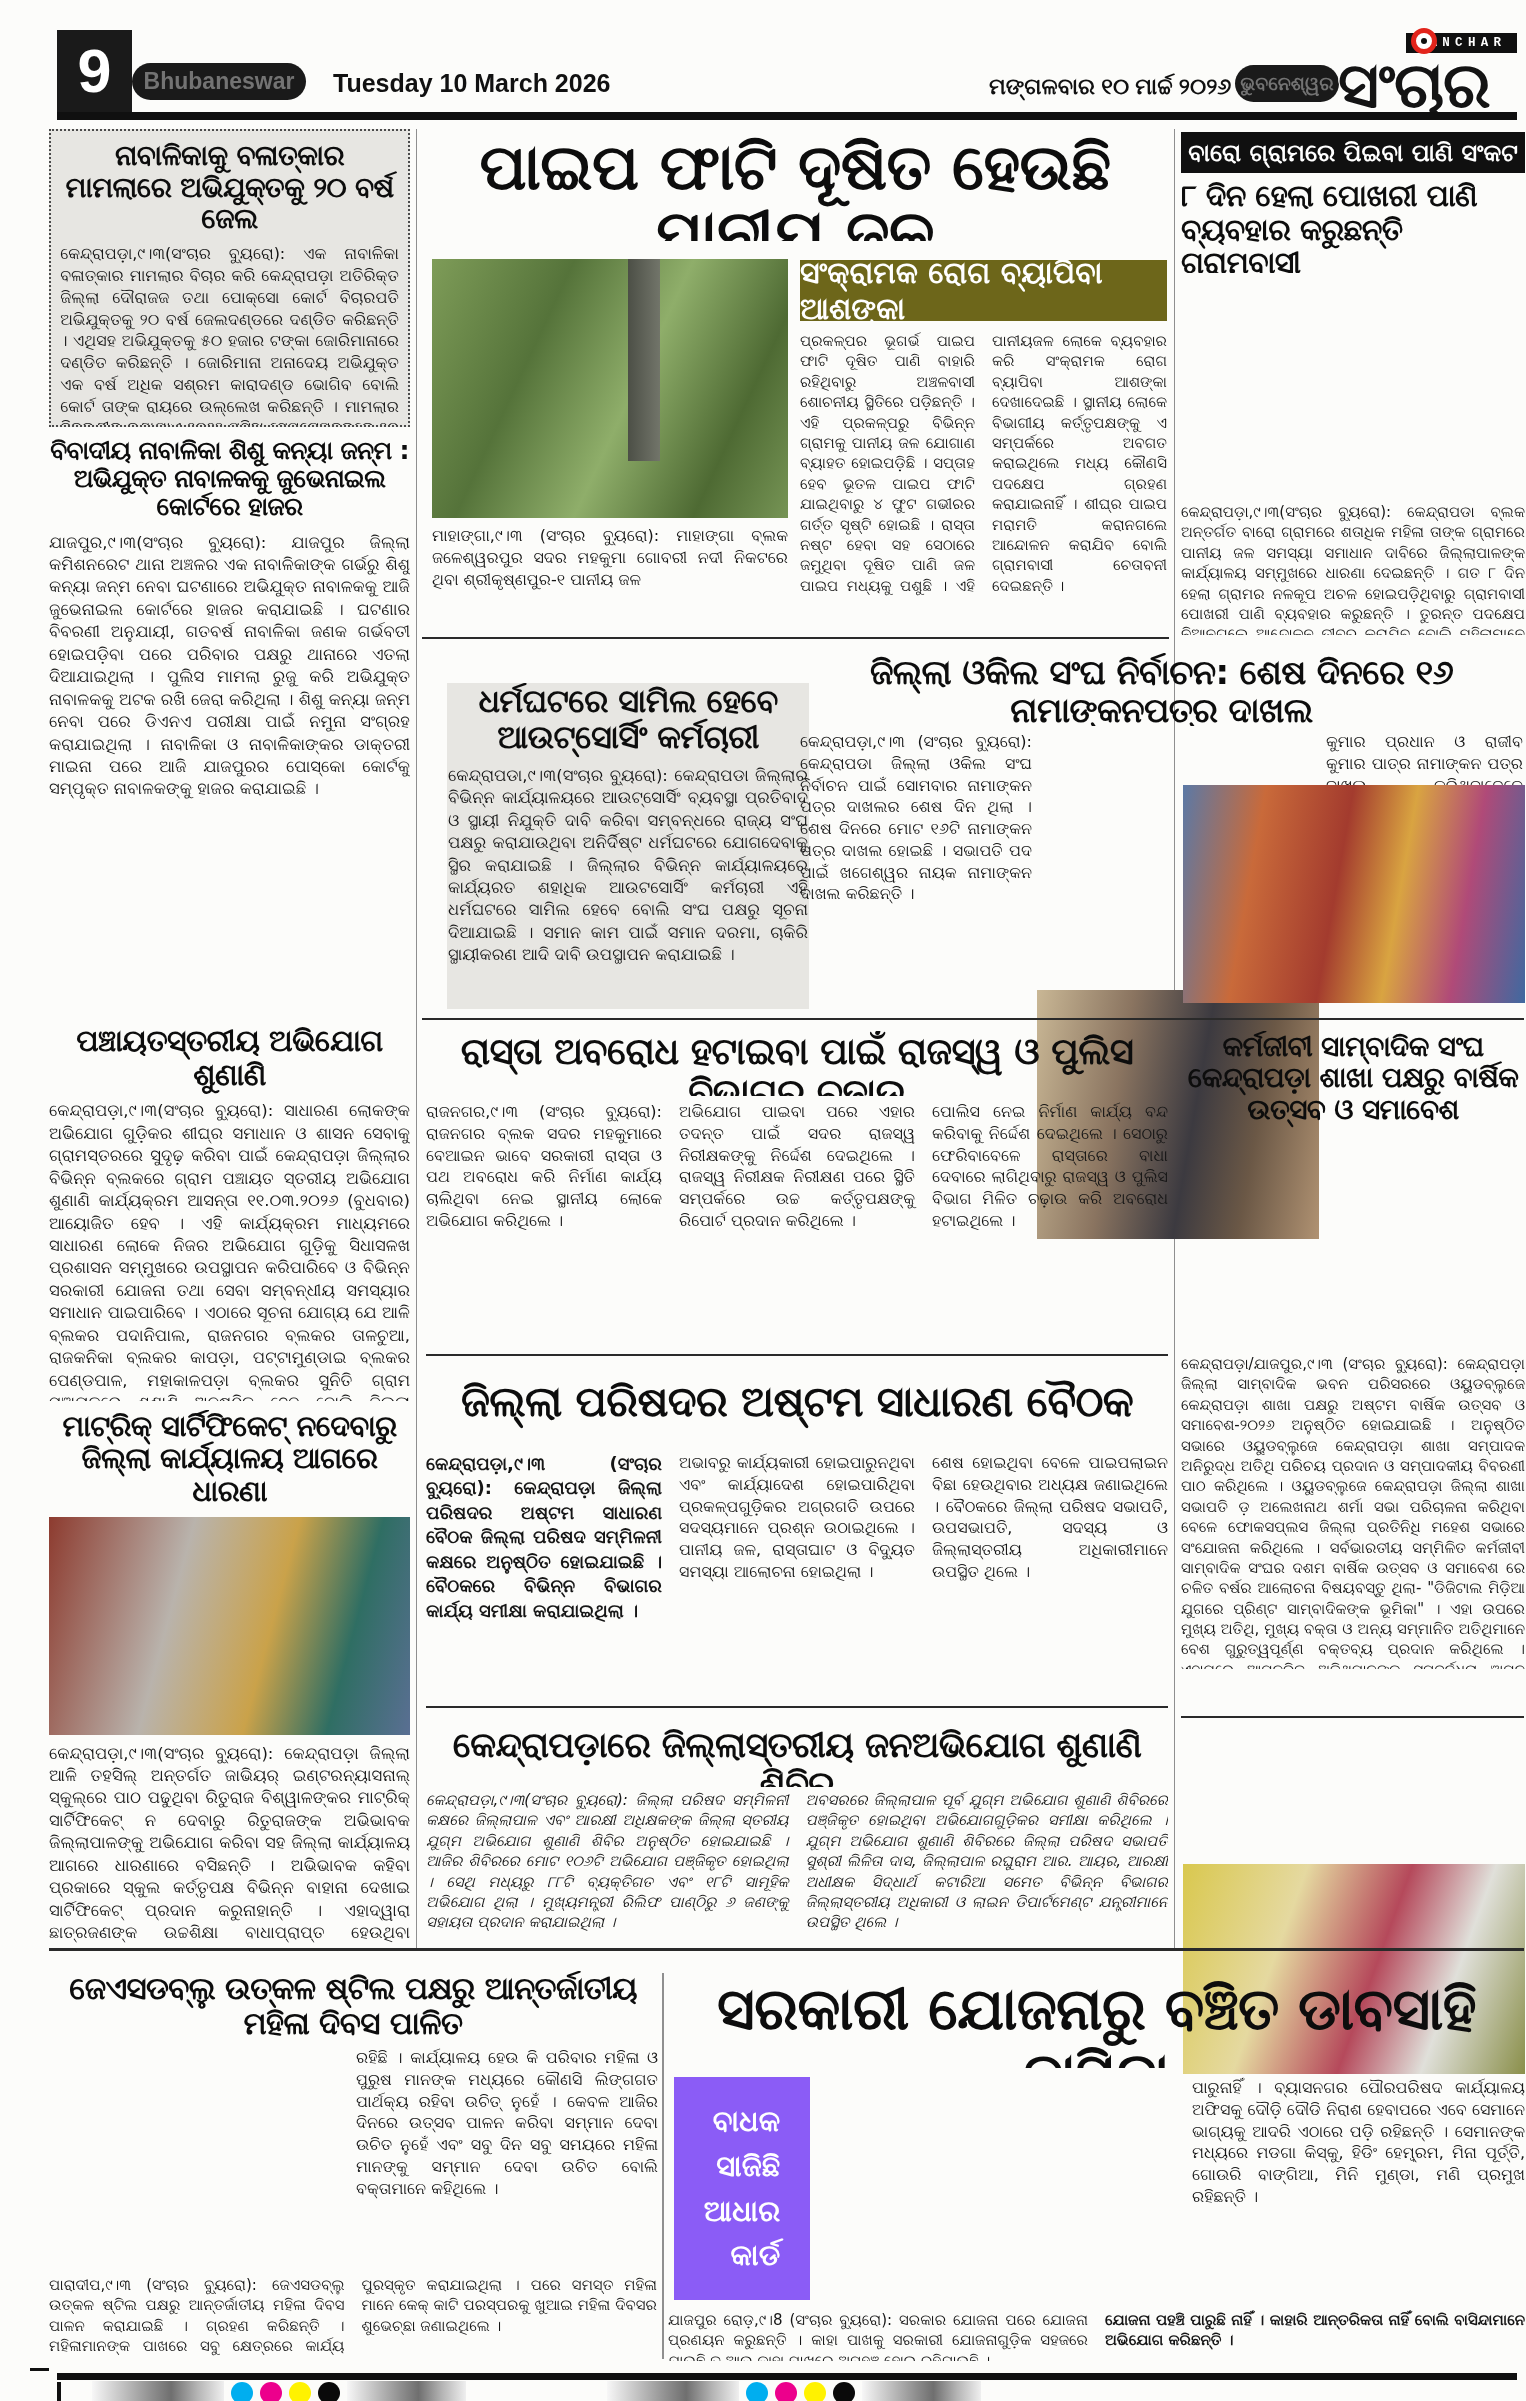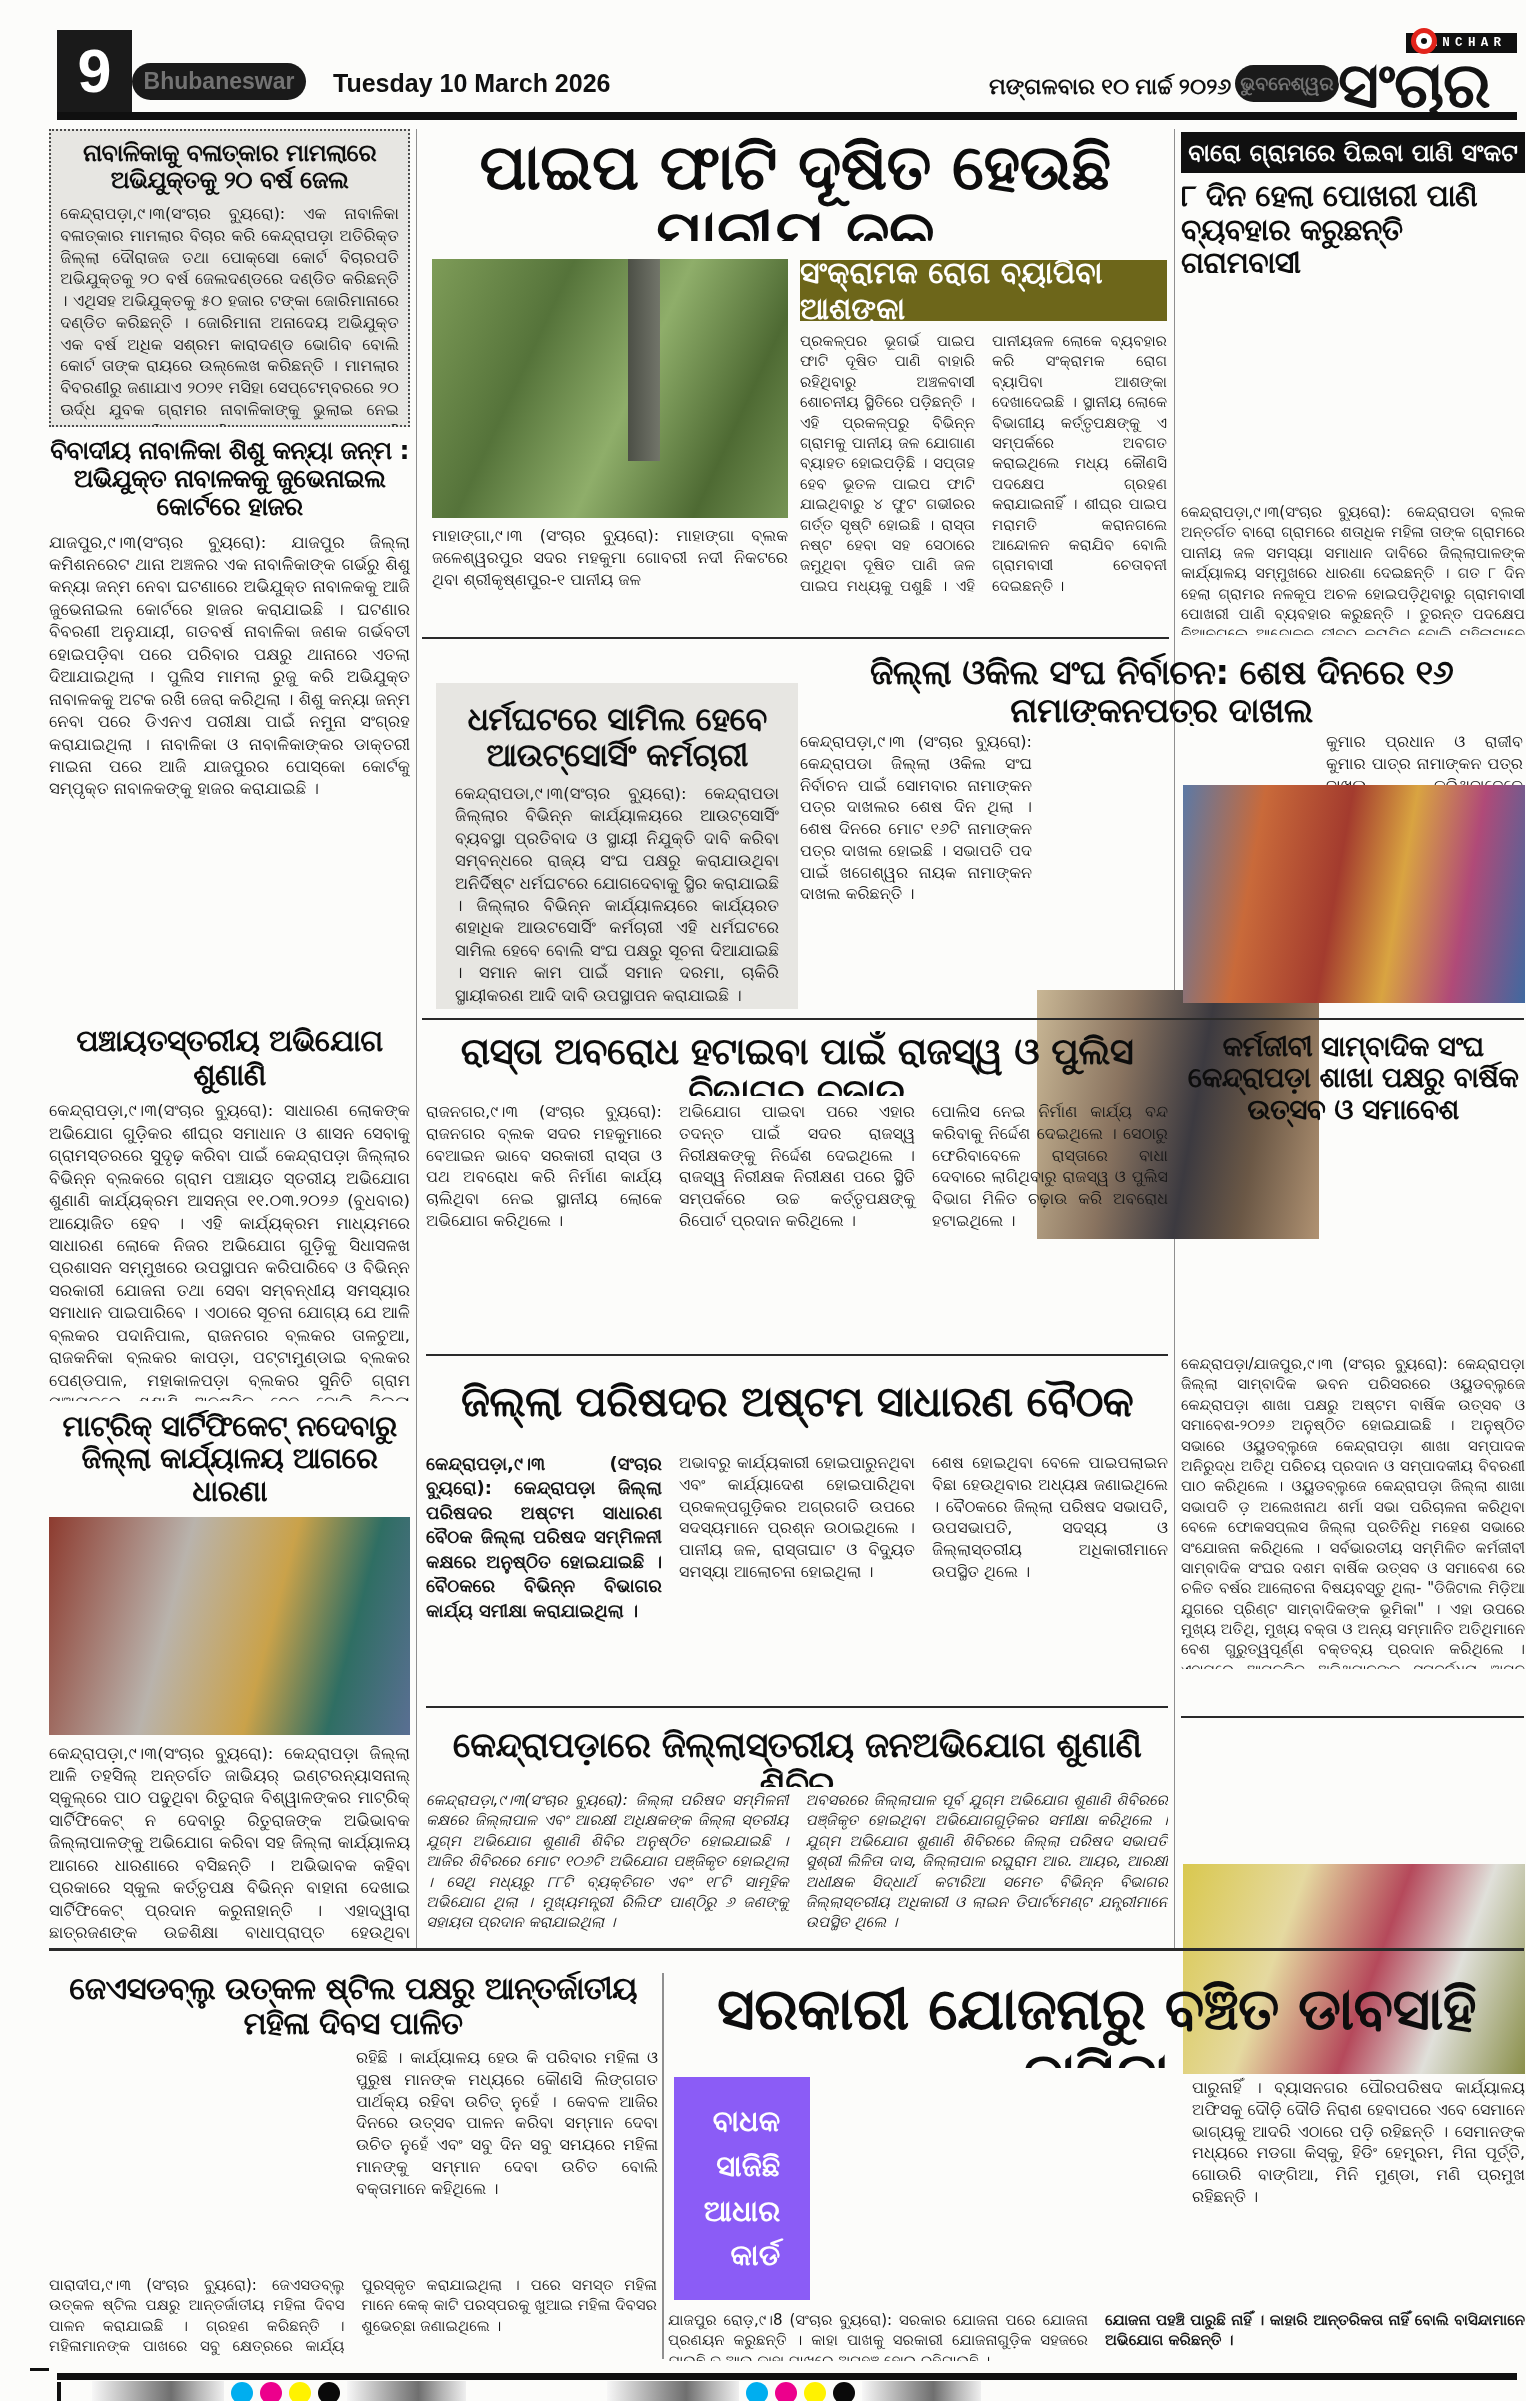--- a/index.html
+++ b/index.html
@@ -61,21 +61,21 @@
       <span class="logo-dot-inner"></span>
     </div>
     <div class="abs logo-big" style="left:0;top:25px;font-size:63px;">ସଂଚାର</div>
   </div>
   <div class="abs thick-rule" style="left:57px;top:112px;width:1460px;height:8px;"></div>
 
   <div class="abs rule-v" style="left:416px;top:129px;width:1.3px;height:1819px;"></div>
   <div class="abs rule-v" style="left:1174px;top:129px;width:1.3px;height:1819px;"></div>
 
   <div class="abs grey-box dotted hidden-ovf" style="left:49px;top:129px;width:361px;height:298px;padding:9.2px;box-sizing:border-box;">
-    <div class="headline" style="font-size:24px;">ନାବାଳିକାକୁ ବଳାତ୍କାର ମାମଲାରେ ଅଭିଯୁକ୍ତକୁ ୨୦ ବର୍ଷ ଜେଲ</div>
+    <div class="headline" style="font-size:28px;">ନାବାଳିକାକୁ ବଳାତ୍କାର ମାମଲାରେ ଅଭିଯୁକ୍ତକୁ ୨୦ ବର୍ଷ ଜେଲ</div>
     <div class="body-text" style="margin-top:9.2px;font-size:16px;">କେନ୍ଦ୍ରାପଡ଼ା,୯।୩(ସଂଚାର ବ୍ୟୁରୋ): ଏକ ନାବାଳିକା ବଳାତ୍କାର ମାମଲାର ବିଚାର କରି କେନ୍ଦ୍ରାପଡ଼ା ଅତିରିକ୍ତ ଜିଲ୍ଲା ଦୌରାଜଜ ତଥା ପୋକ୍ସୋ କୋର୍ଟ ବିଚାରପତି ଅଭିଯୁକ୍ତକୁ ୨୦ ବର୍ଷ ଜେଲଦଣ୍ଡରେ ଦଣ୍ଡିତ କରିଛନ୍ତି । ଏଥିସହ ଅଭିଯୁକ୍ତକୁ ୫୦ ହଜାର ଟଙ୍କା ଜୋରିମାନାରେ ଦଣ୍ଡିତ କରିଛନ୍ତି । ଜୋରିମାନା ଅନାଦେୟ ଅଭିଯୁକ୍ତ ଏକ ବର୍ଷ ଅଧିକ ସଶ୍ରମ କାରାଦଣ୍ଡ ଭୋଗିବ ବୋଲି କୋର୍ଟ ତାଙ୍କ ରାୟରେ ଉଲ୍ଲେଖ କରିଛନ୍ତି । ମାମଲାର ବିବରଣୀରୁ ଜଣାଯାଏ ୨୦୨୧ ମସିହା ସେପ୍ଟେମ୍ବରରେ ୨୦ ଊର୍ଦ୍ଧ ଯୁବକ ଗ୍ରାମର ନାବାଳିକାଙ୍କୁ ଭୁଲାଇ ନେଇ ବଳାତ୍କାର କରିଥିବା ଅଭିଯୋଗ ହୋଇଥିଲା । ଏହି ଘଟଣାରେ ଥାନାରେ ମାମଲା ରୁଜୁ ହୋଇ ୯ ଜଣ ସାକ୍ଷୀଙ୍କ ସାକ୍ଷ୍ୟ ଗ୍ରହଣ ପରେ କୋର୍ଟ ଏହି ରାୟ ଶୁଣାଇଛନ୍ତି ।</div>
   </div>
 
   <div class="abs hidden-ovf" style="left:49px;top:437px;width:361px;height:579px;">
     <div class="headline" style="font-size:25px;">ବିବାଦୀୟ ନାବାଳିକା ଶିଶୁ କନ୍ୟା ଜନ୍ମ : ଅଭିଯୁକ୍ତ ନାବାଳକକୁ ଜୁଭେନାଇଲ କୋର୍ଟରେ ହାଜର</div>
     <div class="body-text" style="margin-top:10.6px;font-size:16.5px;">ଯାଜପୁର,୯।୩(ସଂଚାର ବ୍ୟୁରୋ): ଯାଜପୁର ଜିଲ୍ଲା କମିଶନରେଟ ଥାନା ଅଞ୍ଚଳର ଏକ ନାବାଳିକାଙ୍କ ଗର୍ଭରୁ ଶିଶୁ କନ୍ୟା ଜନ୍ମ ନେବା ଘଟଣାରେ ଅଭିଯୁକ୍ତ ନାବାଳକକୁ ଆଜି ଜୁଭେନାଇଲ କୋର୍ଟରେ ହାଜର କରାଯାଇଛି । ଘଟଣାର ବିବରଣୀ ଅନୁଯାୟୀ, ଗତବର୍ଷ ନାବାଳିକା ଜଣକ ଗର୍ଭବତୀ ହୋଇପଡ଼ିବା ପରେ ପରିବାର ପକ୍ଷରୁ ଥାନାରେ ଏତଲା ଦିଆଯାଇଥିଲା । ପୁଲିସ ମାମଲା ରୁଜୁ କରି ଅଭିଯୁକ୍ତ ନାବାଳକକୁ ଅଟକ ରଖି ଜେରା କରିଥିଲା । ଶିଶୁ କନ୍ୟା ଜନ୍ମ ନେବା ପରେ ଡିଏନଏ ପରୀକ୍ଷା ପାଇଁ ନମୁନା ସଂଗ୍ରହ କରାଯାଇଥିଲା । ନାବାଳିକା ଓ ନାବାଳିକାଙ୍କର ଡାକ୍ତରୀ ମାଇନା ପରେ ଆଜି ଯାଜପୁରର ପୋସ୍କୋ କୋର୍ଟକୁ ସମ୍ପୃକ୍ତ ନାବାଳକଙ୍କୁ ହାଜର କରାଯାଇଛି ।</div>
   </div>
 
   <div class="abs hidden-ovf" style="left:49px;top:1024px;width:361px;height:377px;">
     <div class="headline" style="font-size:30px;">ପଞ୍ଚାୟତସ୍ତରୀୟ ଅଭିଯୋଗ ଶୁଣାଣି</div>
@@ -90,21 +90,21 @@
 
   <div class="abs headline hidden-ovf" style="left:422px;top:135px;width:746px;height:106px;font-size:63px;line-height:1.05;">ପାଇପ ଫାଟି ଦୂଷିତ ହେଉଛି ପାନୀୟ ଜଳ</div>
   <div class="abs photo photo-pipe" style="left:432px;top:259px;width:356px;height:259px;">
       <div class="pole"></div>
     </div>
   <div class="abs kicker-olive hidden-ovf" style="left:800px;top:260px;width:367px;height:61px;font-size:30px;">ସଂକ୍ରାମକ ରୋଗ ବ୍ୟାପିବା ଆଶଙ୍କା</div>
   <div class="abs body-text col2 hidden-ovf" style="left:800px;top:331px;width:367px;height:302px;font-size:15px;">ପ୍ରକଳ୍ପର ଭୂଗର୍ଭ ପାଇପ ଫାଟି ଦୂଷିତ ପାଣି ବାହାରି ରହିଥିବାରୁ ଅଞ୍ଚଳବାସୀ ଶୋଚନୀୟ ସ୍ଥିତିରେ ପଡ଼ିଛନ୍ତି । ଏହି ପ୍ରକଳ୍ପରୁ ବିଭିନ୍ନ ଗ୍ରାମକୁ ପାନୀୟ ଜଳ ଯୋଗାଣ ବ୍ୟାହତ ହୋଇପଡ଼ିଛି । ସପ୍ତାହ ହେବ ଭୂତଳ ପାଇପ ଫାଟି ଯାଇଥିବାରୁ ୪ ଫୁଟ ଗଭୀରର ଗର୍ତ୍ତ ସୃଷ୍ଟି ହୋଇଛି । ରାସ୍ତା ନଷ୍ଟ ହେବା ସହ ସେଠାରେ ଜମୁଥିବା ଦୂଷିତ ପାଣି ଜଳ ପାଇପ ମଧ୍ୟକୁ ପଶୁଛି । ଏହି ପାନୀୟଜଳ ଲୋକେ ବ୍ୟବହାର କରି ସଂକ୍ରାମକ ରୋଗ ବ୍ୟାପିବା ଆଶଙ୍କା ଦେଖାଦେଇଛି । ସ୍ଥାନୀୟ ଲୋକେ ବିଭାଗୀୟ କର୍ତ୍ତୃପକ୍ଷଙ୍କୁ ଏ ସମ୍ପର୍କରେ ଅବଗତ କରାଇଥିଲେ ମଧ୍ୟ କୌଣସି ପଦକ୍ଷେପ ଗ୍ରହଣ କରାଯାଇନାହିଁ । ଶୀଘ୍ର ପାଇପ ମରାମତି କରାନଗଲେ ଆନ୍ଦୋଳନ କରାଯିବ ବୋଲି ଗ୍ରାମବାସୀ ଚେତାବନୀ ଦେଇଛନ୍ତି ।</div>
   <div class="abs body-text hidden-ovf" style="left:432px;top:525px;width:356px;height:108px;font-size:16px;">ମାହାଙ୍ଗା,୯।୩ (ସଂଚାର ବ୍ୟୁରୋ): ମାହାଙ୍ଗା ବ୍ଲକ ଜଳେଶ୍ୱରପୁର ସଦର ମହକୁମା ଗୋବରୀ ନଦୀ ନିକଟରେ ଥିବା ଶ୍ରୀକୃଷ୍ଣପୁର-୧ ପାନୀୟ ଜଳ</div>
   <div class="abs rule-h" style="left:422px;top:637px;width:747px;height:2px;"></div>
 
-  <div class="abs grey-box hidden-ovf" style="left:436px;top:683px;width:362px;height:326px;padding:19px;box-sizing:border-box;">
+  <div class="abs grey-box hidden-ovf" style="left:447px;top:683px;width:362px;height:326px;padding:1px;box-sizing:border-box;">
     <div class="headline" style="font-size:32px;">ଧର୍ମଘଟରେ ସାମିଲ ହେବେ ଆଉଟ୍‌ସୋର୍ସିଂ କର୍ମଚାରୀ</div>
     <div class="body-text" style="margin-top:9.2px;font-size:16.5px;">କେନ୍ଦ୍ରାପଡା,୯।୩(ସଂଚାର ବ୍ୟୁରୋ): କେନ୍ଦ୍ରାପଡା ଜିଲ୍ଲାର ବିଭିନ୍ନ କାର୍ଯ୍ୟାଳୟରେ ଆଉଟ୍‌ସୋର୍ସିଂ ବ୍ୟବସ୍ଥା ପ୍ରତିବାଦ ଓ ସ୍ଥାୟୀ ନିଯୁକ୍ତି ଦାବି କରିବା ସମ୍ବନ୍ଧରେ ରାଜ୍ୟ ସଂଘ ପକ୍ଷରୁ କରାଯାଉଥିବା ଅନିର୍ଦିଷ୍ଟ ଧର୍ମଘଟରେ ଯୋଗଦେବାକୁ ସ୍ଥିର କରାଯାଇଛି । ଜିଲ୍ଲାର ବିଭିନ୍ନ କାର୍ଯ୍ୟାଳୟରେ କାର୍ଯ୍ୟରତ ଶହାଧିକ ଆଉଟସୋର୍ସିଂ କର୍ମଚାରୀ ଏହି ଧର୍ମଘଟରେ ସାମିଲ ହେବେ ବୋଲି ସଂଘ ପକ୍ଷରୁ ସୂଚନା ଦିଆଯାଇଛି । ସମାନ କାମ ପାଇଁ ସମାନ ଦରମା, ଚାକିରି ସ୍ଥାୟୀକରଣ ଆଦି ଦାବି ଉପସ୍ଥାପନ କରାଯାଇଛି ।</div>
   </div>
 
   <div class="abs headline hidden-ovf" style="left:800px;top:653px;width:723px;height:73px;font-size:34px;">ଜିଲ୍ଲା ଓକିଲ ସଂଘ ନିର୍ବାଚନ: ଶେଷ ଦିନରେ ୧୬ ନାମାଙ୍କନପତ୍ର ଦାଖଲ</div>
   <div class="abs body-text hidden-ovf" style="left:800px;top:731px;width:232px;height:259px;font-size:16px;">କେନ୍ଦ୍ରାପଡ଼ା,୯।୩ (ସଂଚାର ବ୍ୟୁରୋ): କେନ୍ଦ୍ରାପଡା ଜିଲ୍ଲା ଓକିଲ ସଂଘ ନିର୍ବାଚନ ପାଇଁ ସୋମବାର ନାମାଙ୍କନ ପତ୍ର ଦାଖଲର ଶେଷ ଦିନ ଥିଲା । ଶେଷ ଦିନରେ ମୋଟ ୧୬ଟି ନାମାଙ୍କନ ପତ୍ର ଦାଖଲ ହୋଇଛି । ସଭାପତି ପଦ ପାଇଁ ଖଗେଶ୍ୱର ନାୟକ ନାମାଙ୍କନ ଦାଖଲ କରିଛନ୍ତି ।</div>
   <div class="abs photo photo-meeting" style="left:1037px;top:731px;width:282px;height:249px;"></div>
   <div class="abs body-text hidden-ovf" style="left:1326px;top:731px;width:197px;height:259px;font-size:16px;">କୁମାର ପ୍ରଧାନ ଓ ରାଜୀବ କୁମାର ପାତ୍ର ନାମାଙ୍କନ ପତ୍ର ଦାଖଲ କରିଥିବାବେଳେ କାର୍ଯ୍ୟକାରୀ ସଭାପତି ପଦରେ ସଦସ୍ୟ ପ୍ରାର୍ଥୀ ଭାବେ ମନୋଜ କୁମାର ସାହୁ, ନିରଞ୍ଜନ ମଲ୍ଲିକ (୯) ନାମାଙ୍କନ ପତ୍ର ଦାଖଲ କରିଛନ୍ତି । ନିର୍ବାଚନ ଅଧିକାରୀ ସ୍କ୍ରୁଟିନି ପରେ ଚୂଡ଼ାନ୍ତ ପ୍ରାର୍ଥୀ ତାଲିକା ପ୍ରକାଶ କରିବେ । ସଭାପତି କୋଷାଧ୍ୟକ୍ଷ ଭାବେ ଅନ୍ୟ ପ୍ରାର୍ଥୀ ମଧ୍ୟ ରହିଛନ୍ତି ।</div>
   <div class="abs rule-h" style="left:422px;top:1018px;width:1102px;height:2px;"></div>
 

